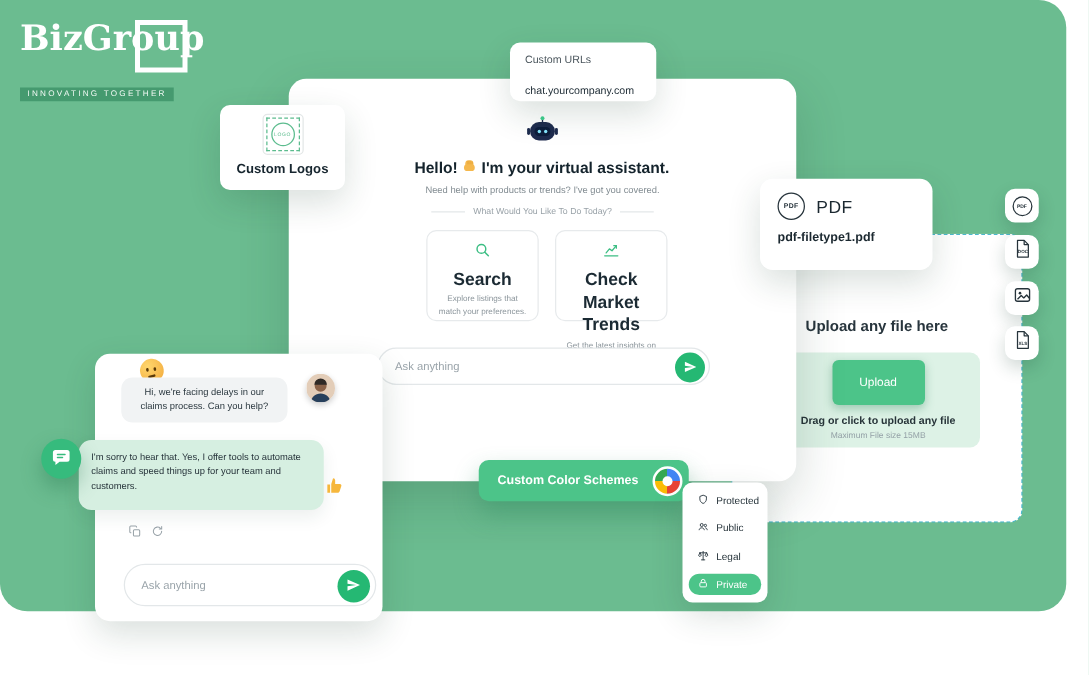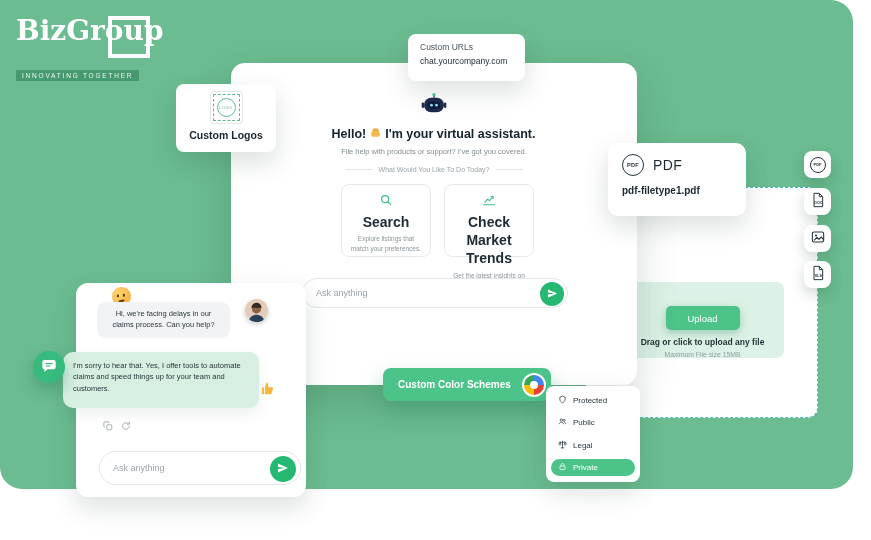--- a/index.html
+++ b/index.html
@@ -13,21 +13,21 @@
   .logo-square{position:absolute;left:92px;top:4px;width:42px;height:42px;border:4px solid #fff;}
   .logo-name{position:relative;z-index:1;font-family:"DejaVu Serif",serif;font-weight:bold;font-size:28px;line-height:1.2;top:2px;}
   .logo-tagline{position:relative;z-index:1;display:inline-block;margin-top:5px;background:#459a6f;padding:2px 6px;font-size:6.5px;letter-spacing:1.8px;color:#f2faf5;}
 
   .card{position:absolute;background:#fff;border-radius:10px;box-shadow:0 10px 26px rgba(22,60,45,.16);}
 
   
   .upload-panel{position:absolute;left:585px;top:187px;width:233px;height:231px;background:#fff;border:1.6px dashed #4bb8ce;border-radius:10px;cursor:pointer;}
   .up-title{position:absolute;left:0;right:0;top:66px;text-align:center;font-size:12px;font-weight:600;color:#28353d;}
   .up-box{position:absolute;left:35px;top:94px;width:163px;height:76px;background:#ddf2e6;border-radius:8px;text-align:center;}
-  .up-btn{display:block;margin:24px auto 0;width:74px;height:24px;background:#4cc489;color:#fff;font-size:9.5px;font-family:inherit;border:none;border-radius:5px;cursor:pointer;box-shadow:0 3px 8px rgba(40,130,85,.35);}
+  .up-btn{display:block;margin:6px auto 0;width:74px;height:36px;background:#4cc489;color:#fff;font-size:9.5px;font-family:inherit;border:none;border-radius:5px;cursor:pointer;box-shadow:0 3px 8px rgba(40,130,85,.35);}
   .up-hint{margin-top:7px;font-size:8.5px;font-weight:600;color:#273439;}
   .up-max{margin-top:4px;font-size:6.8px;color:#93a0a6;}
 
   
   .main-window{left:231px;top:63px;width:406px;height:322px;border-radius:14px;box-shadow:0 16px 40px rgba(20,55,40,.18);}
   .robot{position:absolute;left:50%;top:29px;transform:translateX(-50%);}
   .greeting{position:absolute;left:0;right:1px;top:63px;display:flex;justify-content:center;align-items:center;gap:3px;font-size:12.5px;font-weight:bold;color:#14232c;}
   .subtitle{position:absolute;left:0;right:0;top:84px;text-align:center;font-size:7.5px;color:#828c92;}
   .divider{position:absolute;left:0;right:0;top:103px;display:flex;justify-content:center;align-items:center;gap:7px;font-size:7px;color:#99a2a8;}
   .divider .line{width:27px;height:1px;background:#e4e7e9;}
@@ -37,21 +37,21 @@
   .sugg-desc{font-size:6.5px;color:#8b959b;margin-top:3px;line-height:1.45;}
   .input-bar{position:absolute;border:1px solid #e3e7e9;border-radius:16px;background:#fff;}
   .ib-main{left:71px;top:215px;width:266px;height:30px;}
   .input-bar input{border:none;outline:none;background:transparent;height:100%;width:calc(100% - 38px);padding-left:13px;font-size:9px;color:#27343c;font-family:inherit;}
   .input-bar input::placeholder{color:#9aa4aa;}
   .send-btn{position:absolute;right:3px;top:3px;width:24px;height:24px;border-radius:50%;background:#25b873;border:none;display:flex;align-items:center;justify-content:center;cursor:pointer;}
 
   
   .custom-urls{left:408px;top:34px;width:117px;height:47px;border-radius:8px;padding:8px 12px;}
   .cu-title{font-size:8.5px;color:#4a555c;}
-  .cu-url{font-size:8.5px;color:#1c2a33;margin-top:4px;}
+  .cu-url{font-size:8.5px;color:#1c2a33;margin-top:15px;}
   .custom-logos{left:176px;top:84px;width:100px;height:68px;border-radius:8px;display:flex;flex-direction:column;align-items:center;padding-top:7px;gap:5px;}
   .logo-stamp{width:33px;height:33px;border:1px solid #e3e7e7;border-radius:4px;display:flex;align-items:center;justify-content:center;}
   .stamp-dash{width:27px;height:27px;border:1px dashed #5cbc8e;display:flex;align-items:center;justify-content:center;}
   .stamp-circle{width:19px;height:19px;border:1px solid #5cbc8e;border-radius:50%;display:flex;align-items:center;justify-content:center;font-size:4px;letter-spacing:.5px;color:#5cbc8e;}
   .cl-label{font-size:10.5px;font-weight:600;color:#17262f;}
 
   
   .pdf-card{left:608px;top:143px;width:138px;height:73px;border-radius:10px;padding:11px 14px;}
   .pdf-row{display:flex;align-items:center;gap:9px;}
   .pdf-badge{width:22px;height:22px;border:1.4px solid #26333b;border-radius:50%;display:flex;align-items:center;justify-content:center;font-size:5.5px;font-weight:bold;letter-spacing:.3px;color:#26333b;flex:none;}
@@ -79,41 +79,42 @@
 
   .chat-fab{position:absolute;left:33px;top:351px;width:32px;height:32px;border-radius:50%;background:#36bb7d;display:flex;align-items:center;justify-content:center;border:none;cursor:pointer;box-shadow:0 8px 16px rgba(30,110,70,.35);}
 
   
   .color-btn{position:absolute;left:383px;top:368px;width:168px;height:33px;border-radius:8px;background:#4cc489;border:none;display:flex;align-items:center;justify-content:space-between;padding:0 5px 0 15px;cursor:pointer;box-shadow:0 10px 20px rgba(45,140,95,.4);}
   .cb-label{font-size:10px;font-weight:600;color:#fff;font-family:inherit;}
   .color-wheel{width:24px;height:24px;border-radius:50%;border:2px solid #fff;background:conic-gradient(from 0deg,#4285f4 0 25%,#ea4335 0 50%,#fbbc05 0 75%,#34a853 0 100%);position:relative;flex:none;}
   .color-wheel::after{content:"";position:absolute;inset:6px;border-radius:50%;background:#fff;}
 
   
-  .privacy-menu{left:546px;top:386px;width:94px;height:96px;border-radius:8px;padding:6px 5px;display:flex;flex-direction:column;justify-content:space-between;}
+  .privacy-menu{left:546px;top:386px;width:68px;height:96px;border-radius:8px;padding:6px 5px;display:flex;flex-direction:column;justify-content:space-between;}
   .pm-item{display:flex;align-items:center;gap:6px;padding:3px 7px;font-size:8px;color:#27343b;border-radius:10px;cursor:pointer;}
   .pm-item svg{flex:none;}
   .pm-item svg *{stroke:#2d3b43;}
   .pm-item.active{background:#4cc489;color:#fff;}
   .pm-item.active svg *{stroke:#fff;}
 </style>
 </head>
 <body>
 
 <div class="stage">
 
   <div class="bg-green"></div>
 
   <div class="logo">
     <div class="logo-square"></div>
     <div class="logo-name">BizGroup</div><br>
     <div class="logo-tagline">INNOVATING TOGETHER</div>
   </div>
 
   <div class="upload-panel">
+    <div class="up-title">Upload any file here</div>
     <div class="up-box">
       <button class="up-btn">Upload</button>
       <div class="up-hint">Drag or click to upload any file</div>
       <div class="up-max">Maximum File size 15MB</div>
     </div>
   </div>
 
   <div class="card main-window">
     <span class="robot">
       <svg width="27" height="24" viewBox="0 0 34 30">
@@ -137,21 +138,21 @@
           </g>
           <g stroke="#e09b2d" stroke-width="1">
             <line x1="10" y1="5" x2="10" y2="10"></line>
             <line x1="13" y1="5" x2="13" y2="10"></line>
             <line x1="16" y1="6" x2="16" y2="10"></line>
           </g>
         </svg>
       </span>
       <span>I'm your virtual assistant.</span>
     </div>
-    <div class="subtitle">File help with products or support? I've got you covered.</div>
+    <div class="subtitle">Need help with products or trends? I've got you covered.</div>
     <div class="divider">
       <span class="line"></span>
       <span>What Would You Like To Do Today?</span>
       <span class="line"></span>
     </div>
 
     <div class="sugg sugg-1">
       <span>
         <svg width="14" height="14" viewBox="0 0 24 24" fill="none" stroke="#3dbe84" stroke-width="2" stroke-linecap="round">
           <circle cx="10.5" cy="10.5" r="6"></circle>

